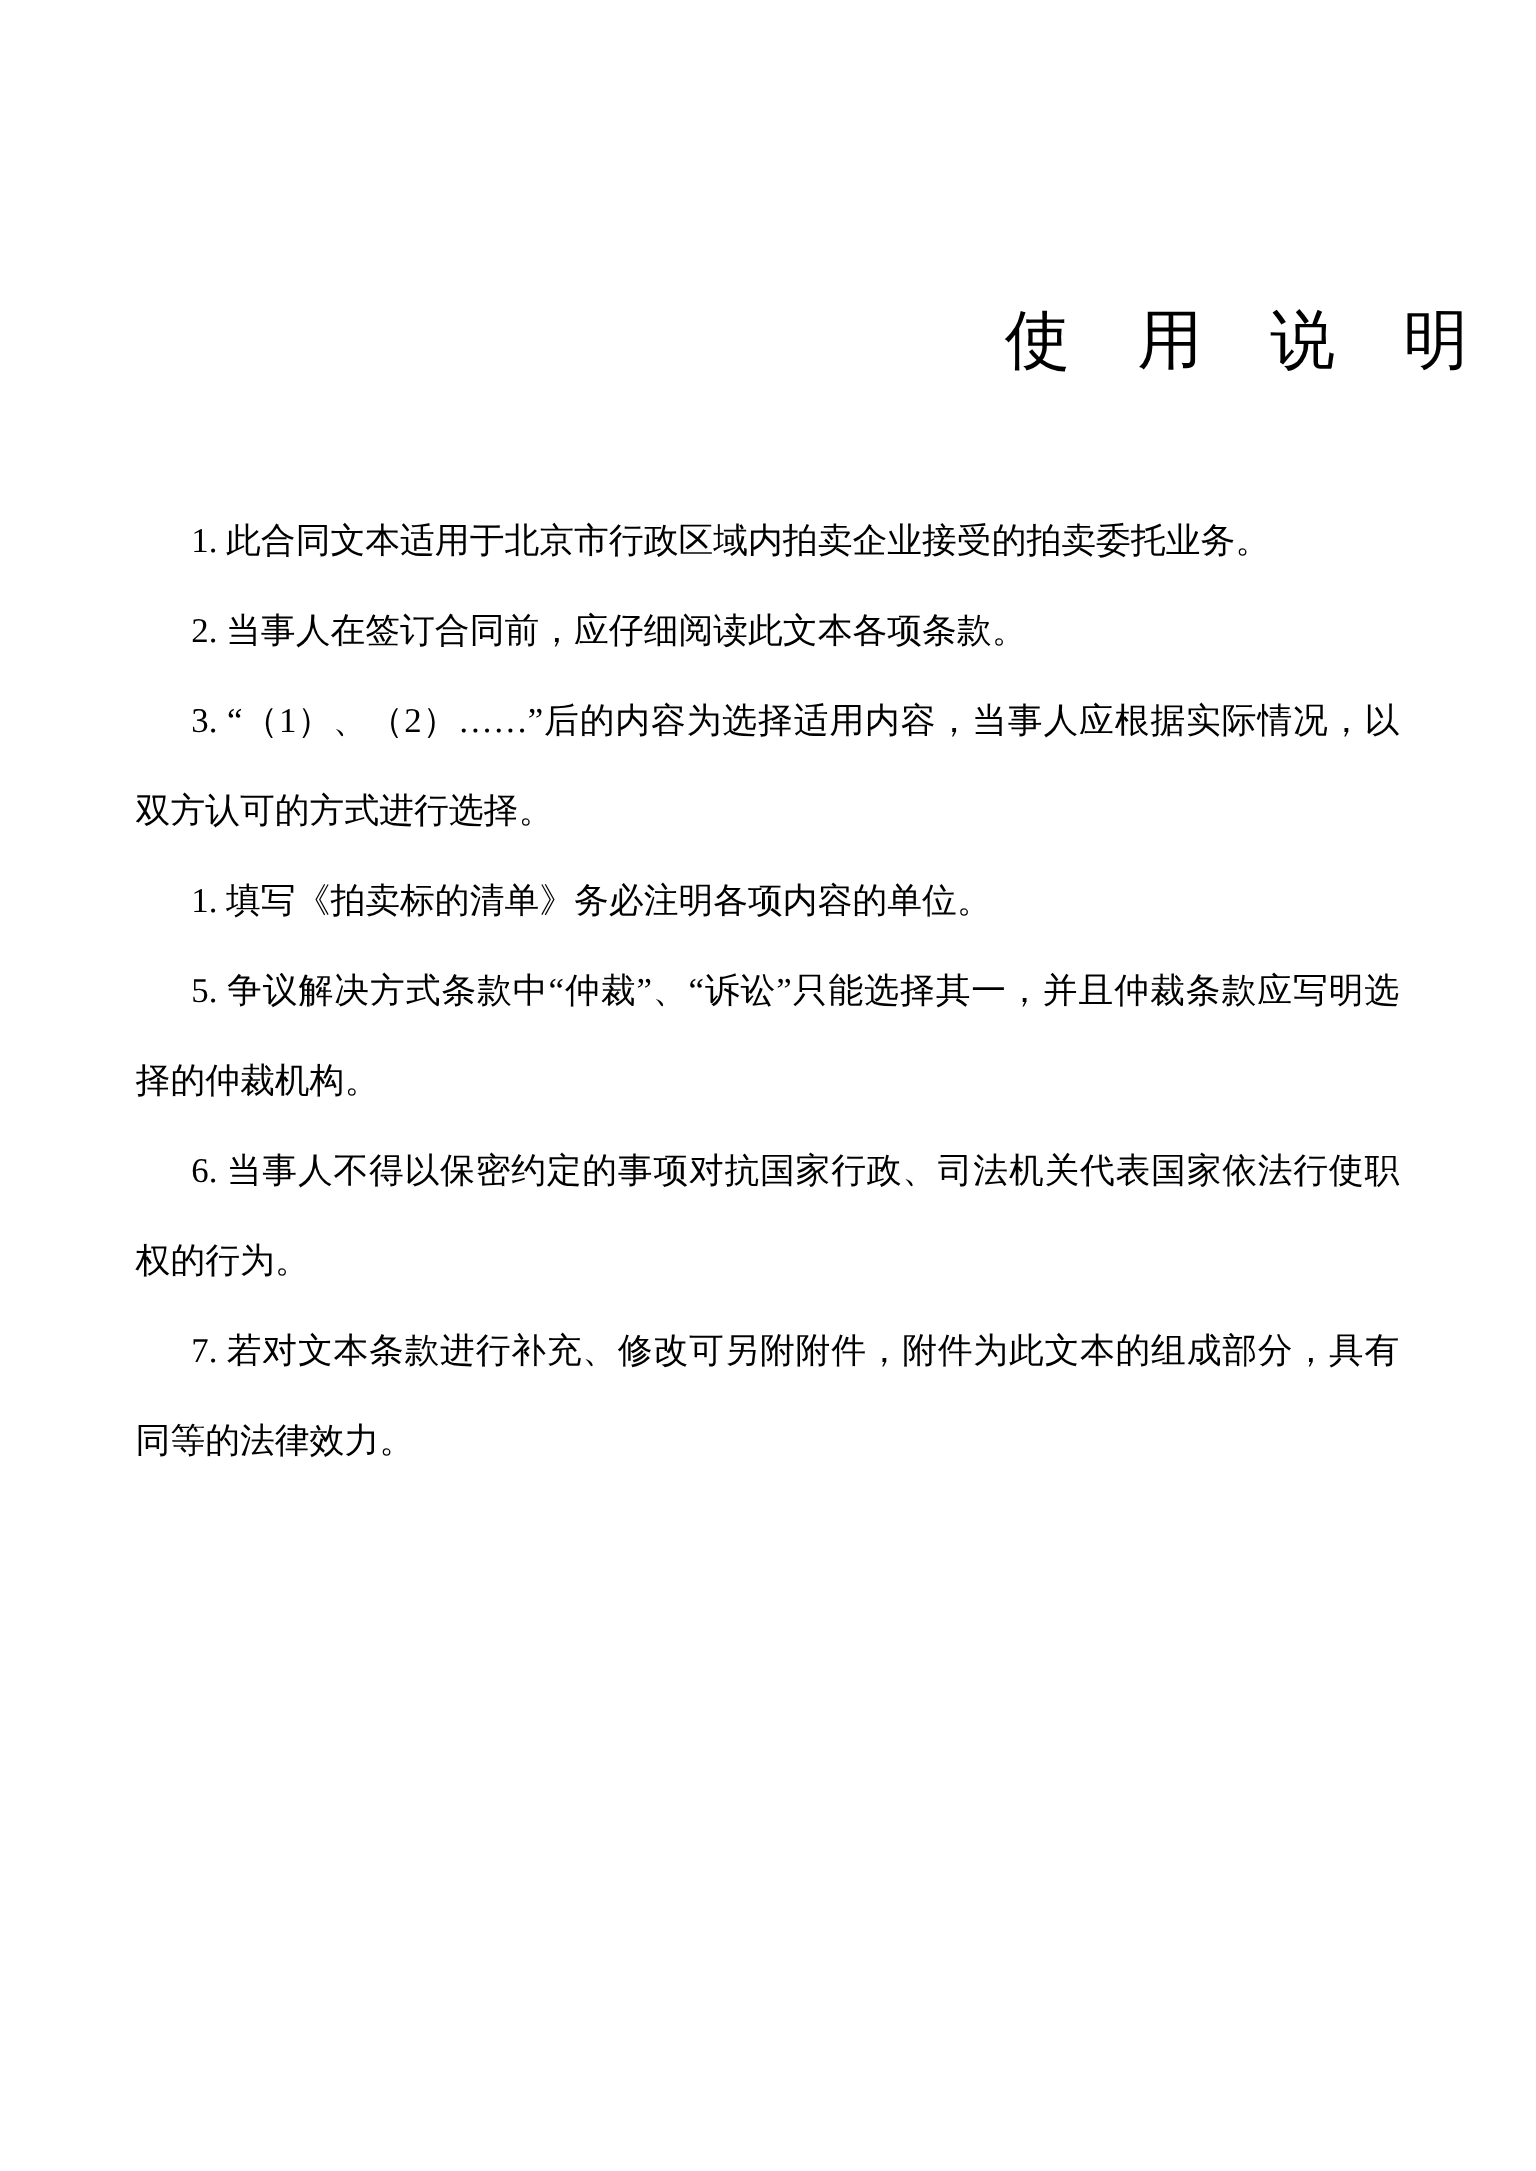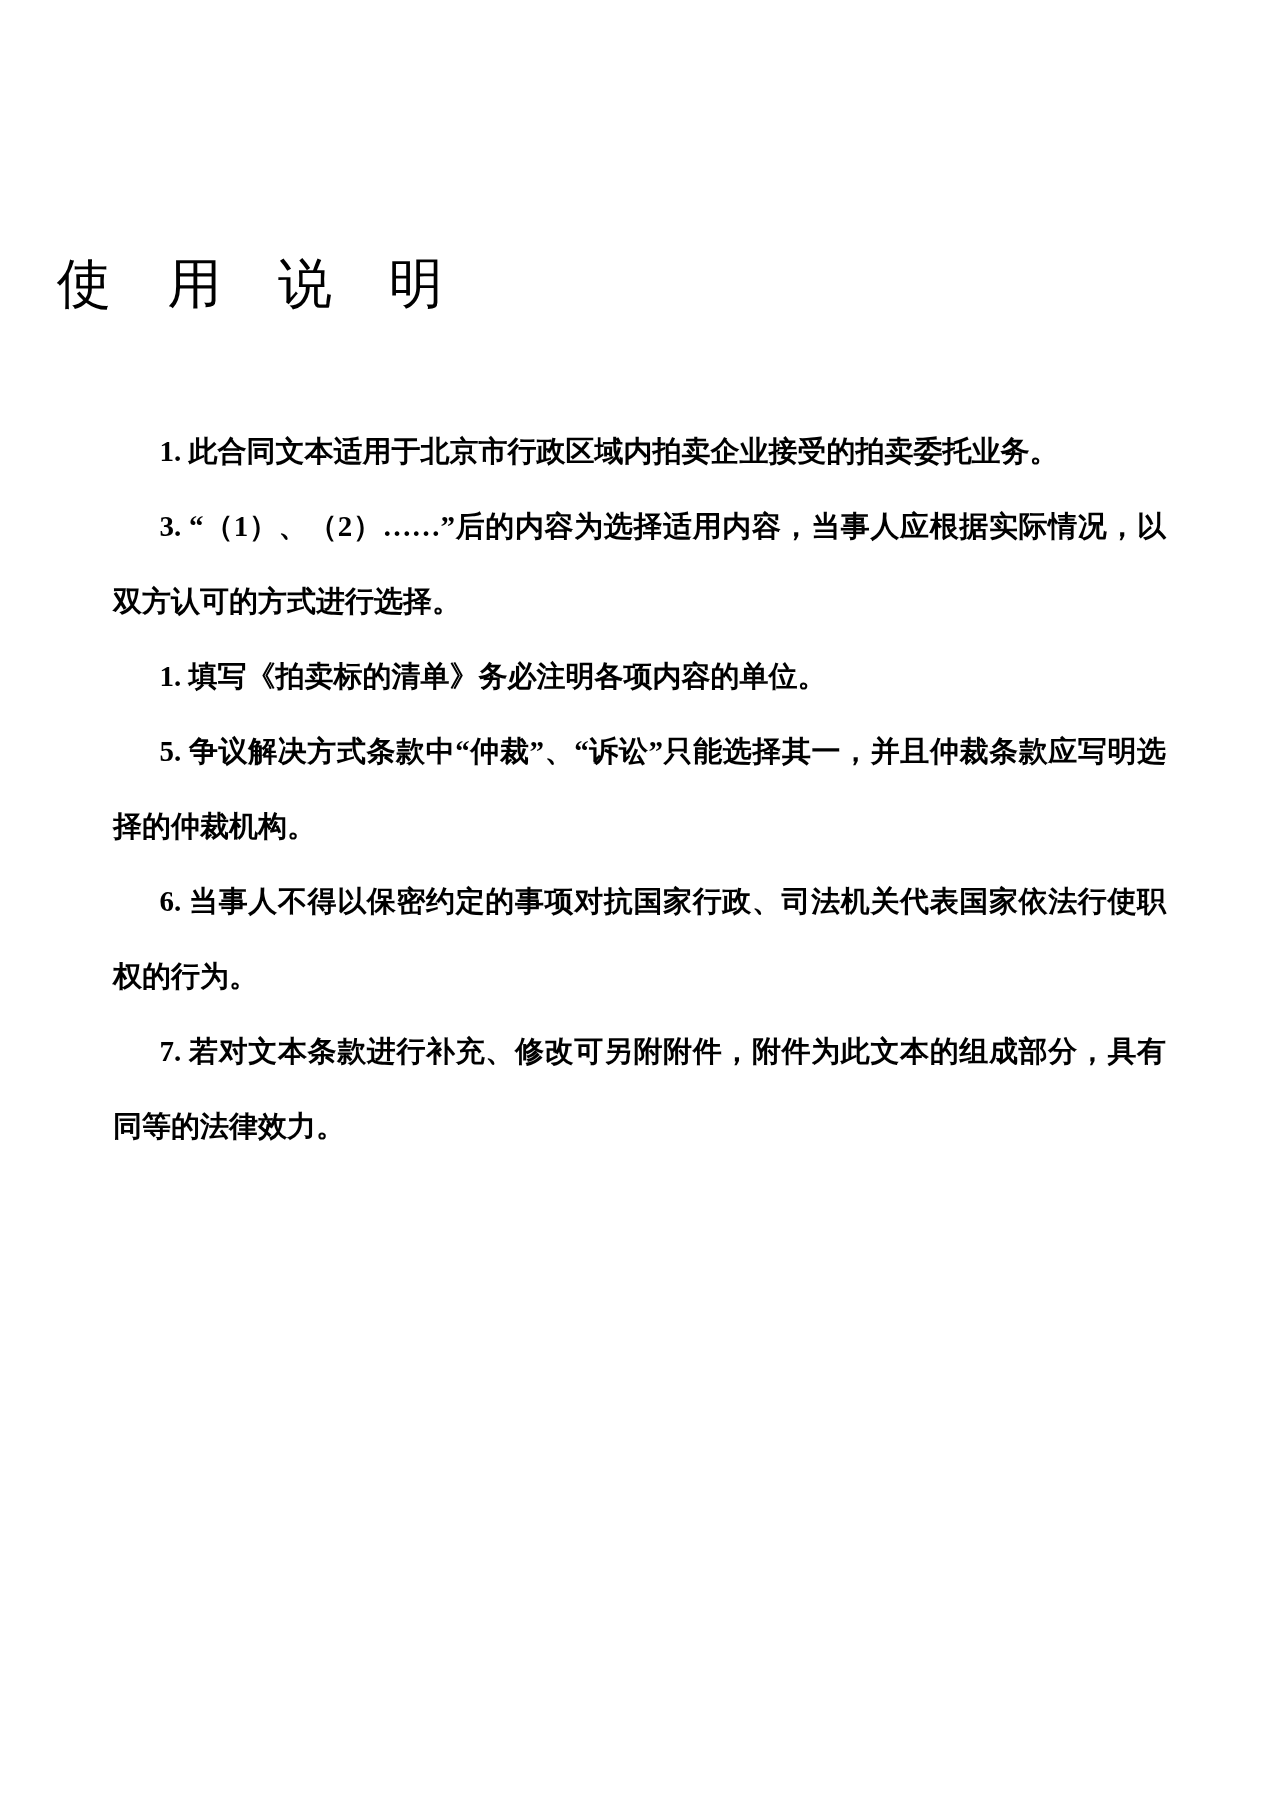--- a/index.html
+++ b/index.html
@@ -14,49 +14,49 @@
     background: #ffffff;
     color: #000000;
     font-family: "Liberation Serif", "DejaVu Serif", serif;
     overflow: hidden;
   }
   .doc-title {
     margin-top: 252px;
     font-size: 54px;
     line-height: 1.2;
     font-weight: 400;
-    text-align: left;
+    text-align: right;
     letter-spacing: 1.05em;
     text-indent: 1.05em; 
     white-space: nowrap;
     color: #000000;
   }
   .doc-body {
     margin-top: 97px;
     padding-left: 113px;
     padding-right: 114px;
-    font-weight: bold;
   }
   .doc-body p {
     font-size: 29px;
     line-height: 75px;
     text-align: justify;
     text-justify: inter-ideograph;
     text-indent: 1.6em;
     color: #000000;
     word-break: break-all;
   }
 </style>
 </head>
 <body>
 
 <div class="page">
   <h1 class="doc-title">使用说明</h1>
 
   <div class="doc-body">
     <p>1. 此合同文本适用于北京市行政区域内拍卖企业接受的拍卖委托业务。</p>
+    <p>2. 当事人在签订合同前，应仔细阅读此文本各项条款。</p>
     <p>3. “（1）、（2）……”后的内容为选择适用内容，当事人应根据实际情况，以双方认可的方式进行选择。</p>
     <p>1. 填写《拍卖标的清单》务必注明各项内容的单位。</p>
     <p>5. 争议解决方式条款中“仲裁”、“诉讼”只能选择其一，并且仲裁条款应写明选择的仲裁机构。</p>
     <p>6. 当事人不得以保密约定的事项对抗国家行政、司法机关代表国家依法行使职权的行为。</p>
     <p>7. 若对文本条款进行补充、修改可另附附件，附件为此文本的组成部分，具有同等的法律效力。</p>
   </div>
 </div>
 
 </body></html>

